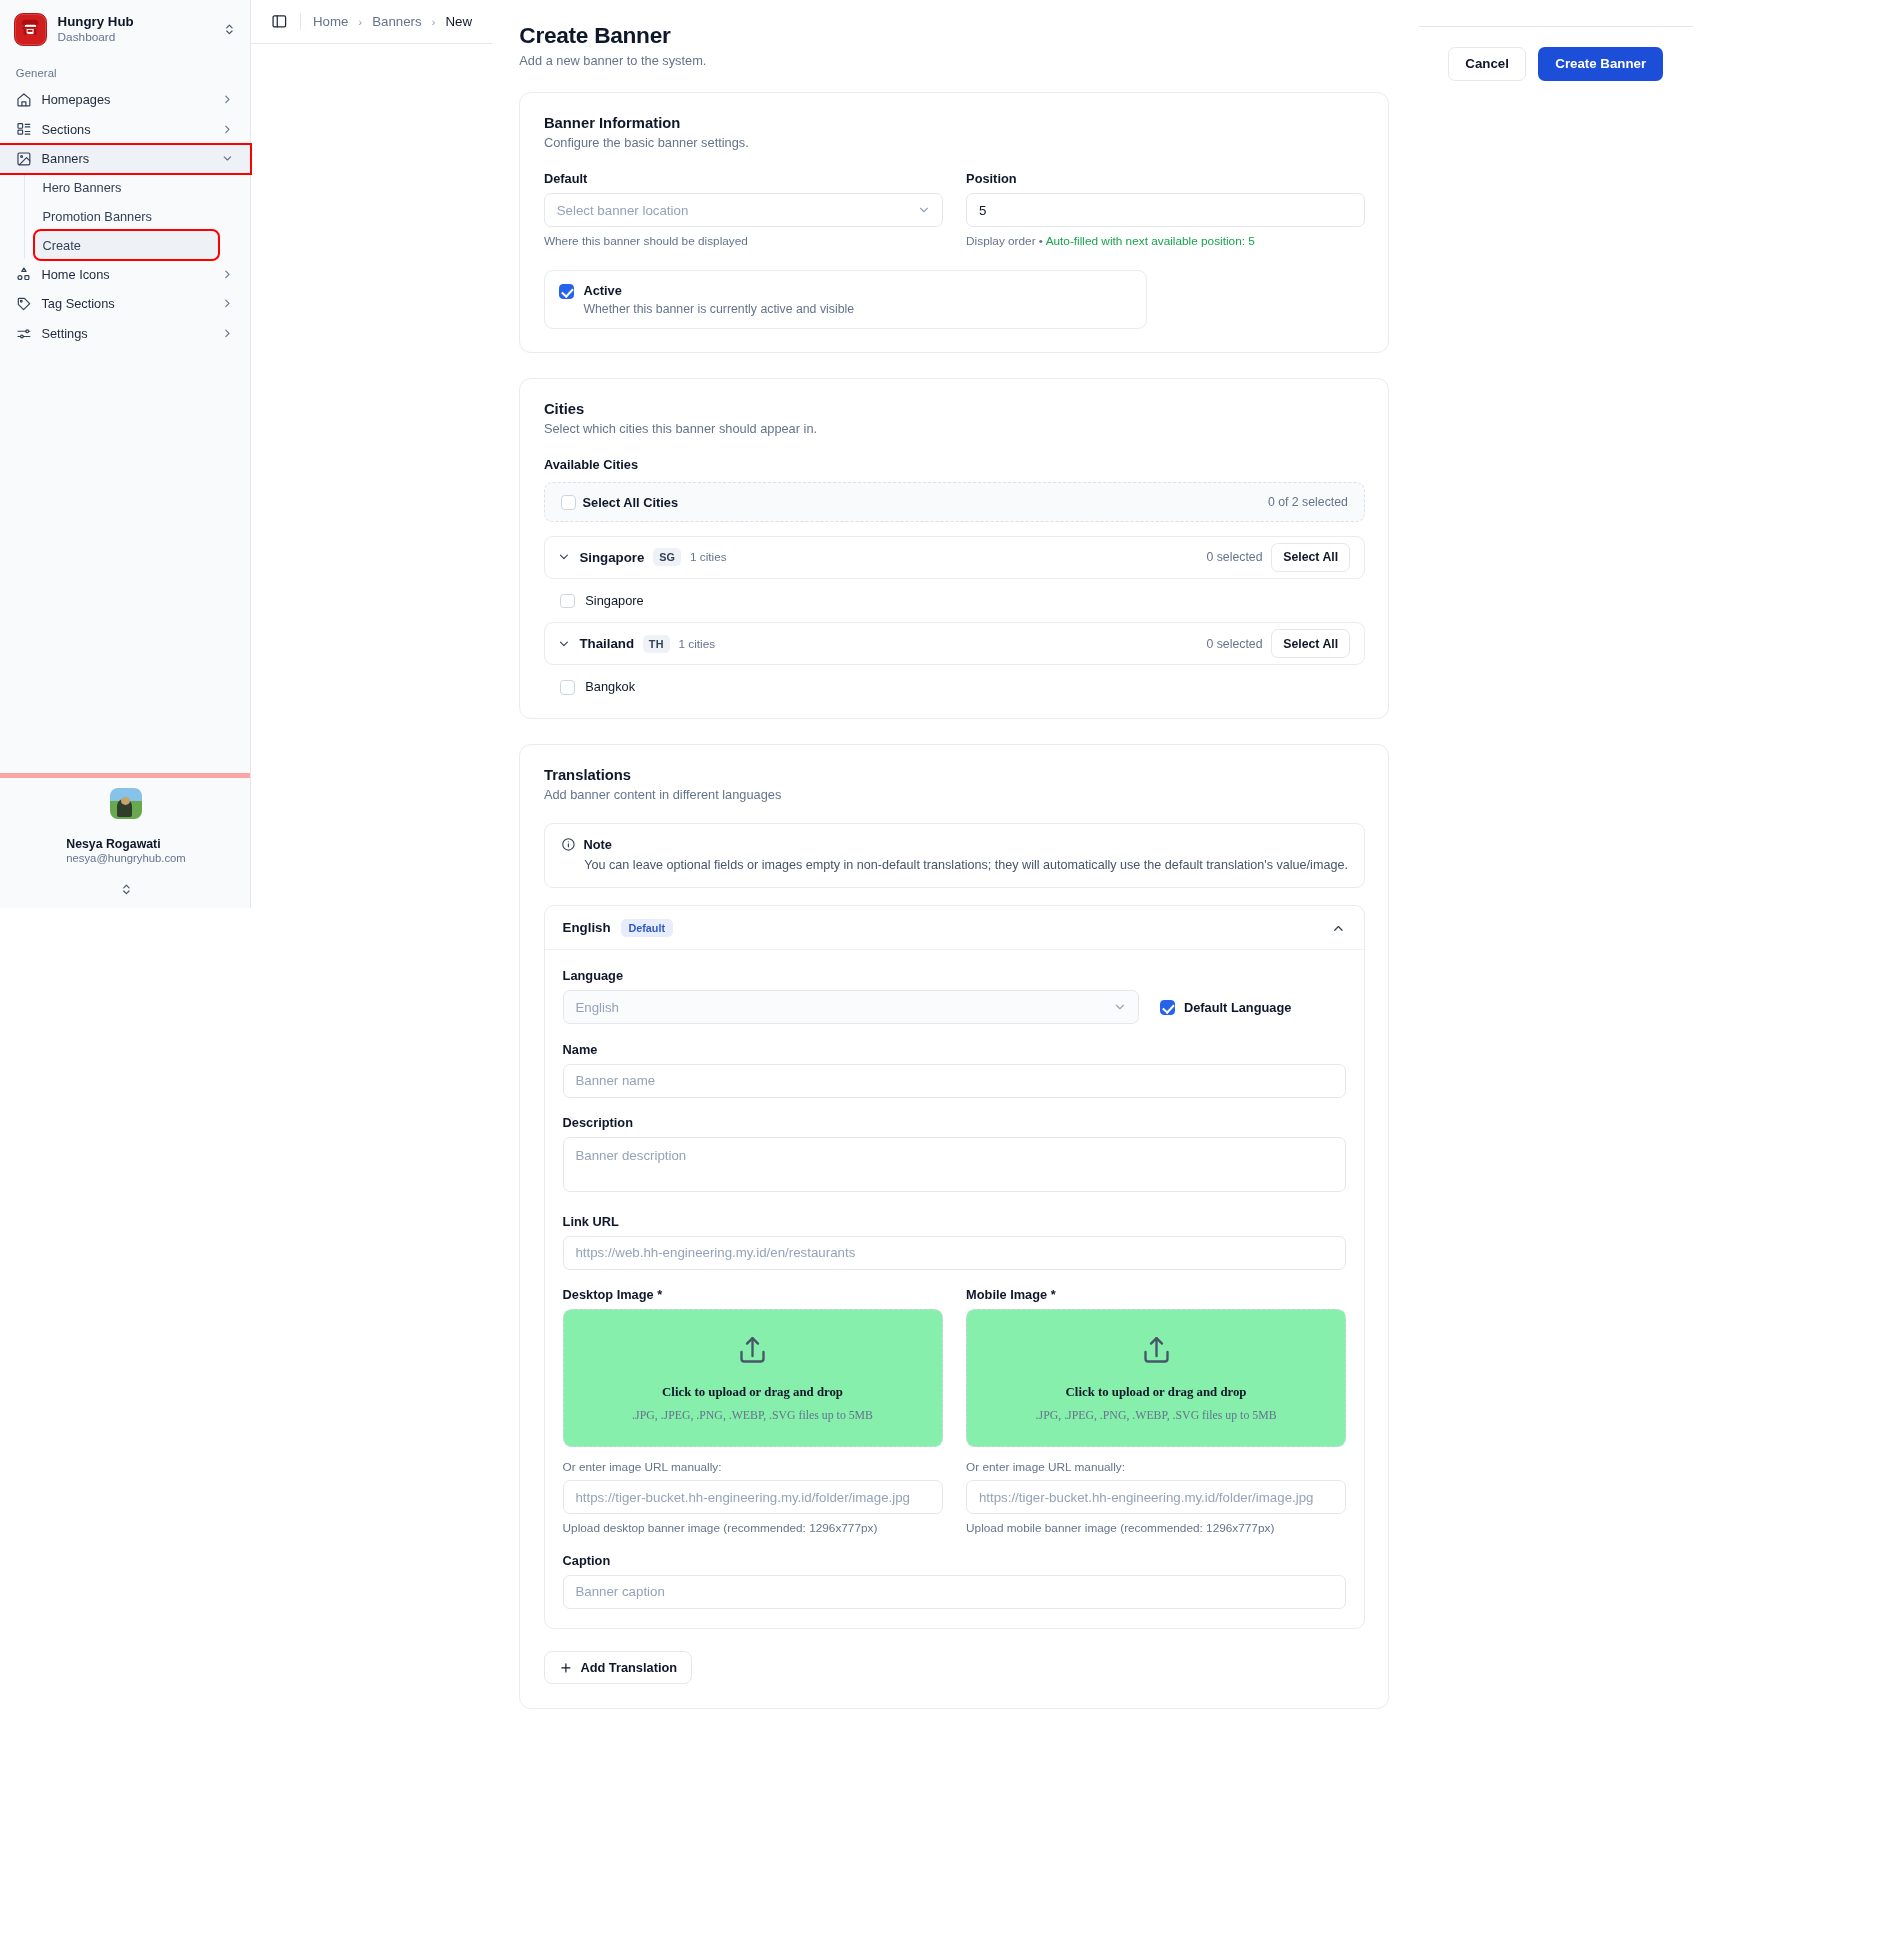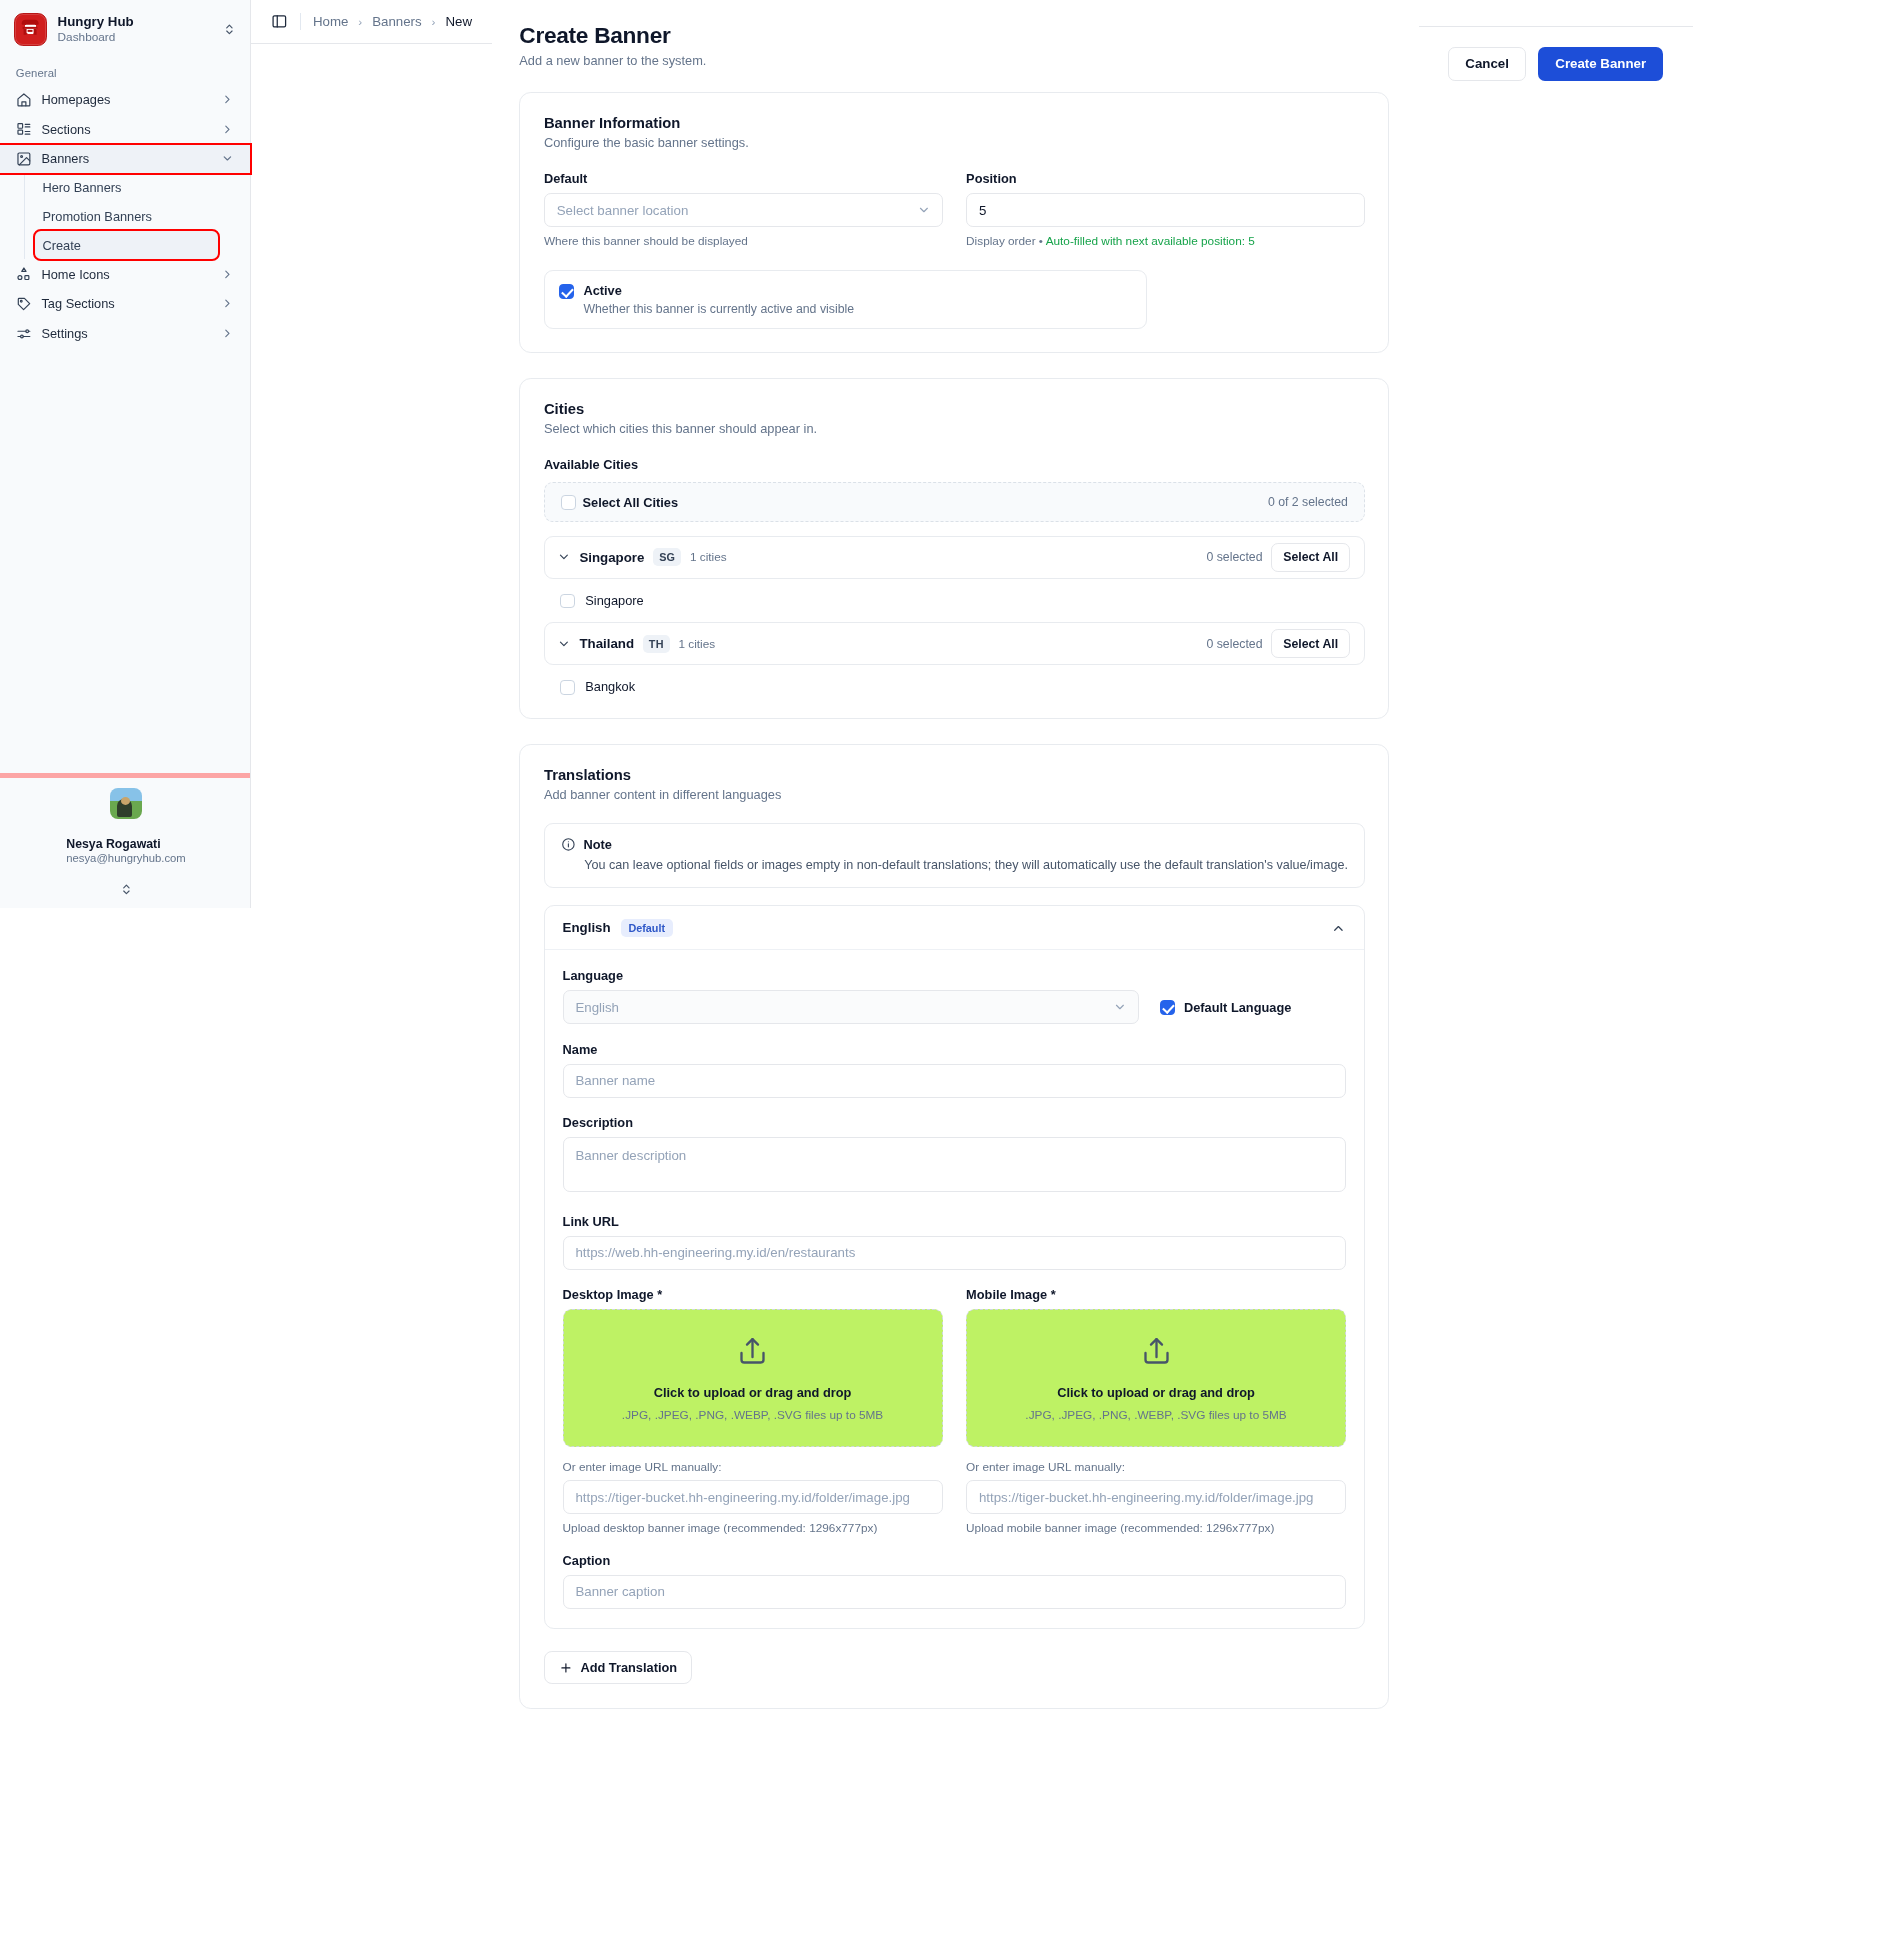--- a/index.html
+++ b/index.html
@@ -207,21 +207,21 @@
   .select.disabled { background: #fafbfc; color:#94a3b8; }
   .dl-check { display: flex; align-items: center; gap: 8.9px; }
   .dl-label { font-size: 12.8px; font-weight: 600; }
   .fld { margin-top: 17.7px; }
   textarea.input { height: 55px; padding: 8.9px 11.8px; resize: none; line-height: 1.35; }
 
   .img-grid { display: grid; grid-template-columns: 1fr 1fr; gap: 23.6px; margin-top: 17.7px; }
   .drop {
     border: 1px dashed #cfd6df; border-radius: 8.9px; height: 138px;
     display: flex; flex-direction: column; align-items: center; justify-content: center; gap: 0;
-    cursor: pointer; background: #bef264;
+    cursor: pointer; background: #86efac; font-family: Liberation Serif, serif;
   }
   .drop .up-ico { color: #475569; margin-bottom: 13.8px; }
   .drop .d1 { font-size: 12.8px; font-weight: 600; color: #0f172a; }
   .drop .d2 { font-size: 11.8px; color: #64748b; margin-top: 7.9px; }
   .manual-label { font-size: 11.8px; color: #64748b; margin: 12.8px 0 5.9px 0; }
   .under-hint { font-size: 11.8px; color: #64748b; margin-top: 6.9px; }
 
   .btn-add {
     margin-top: 21.7px; border: 1px solid #e5e7eb; background: #fff; border-radius: 7.9px;
     height: 33px; padding: 0 13.8px; font-size: 12.8px; font-weight: 600; color: #0f172a;

